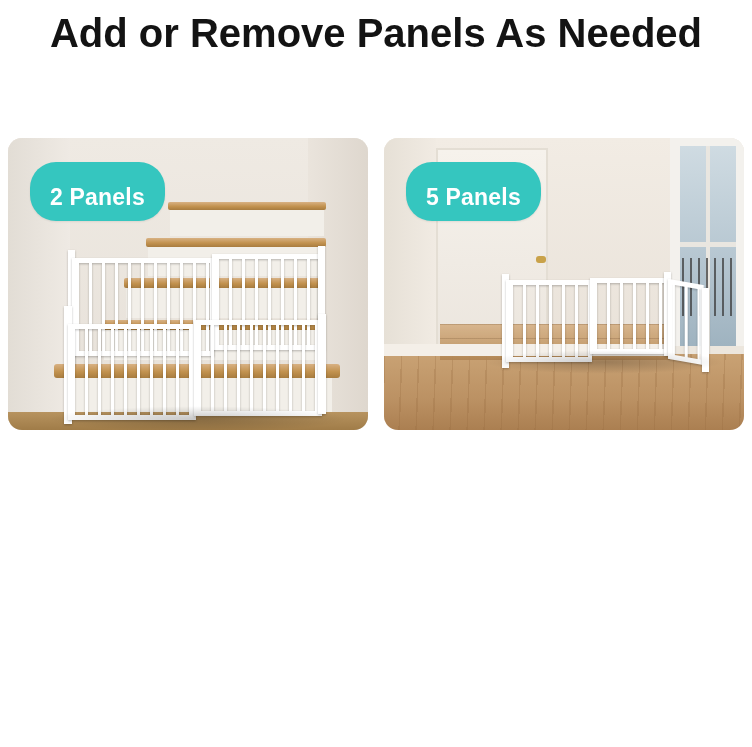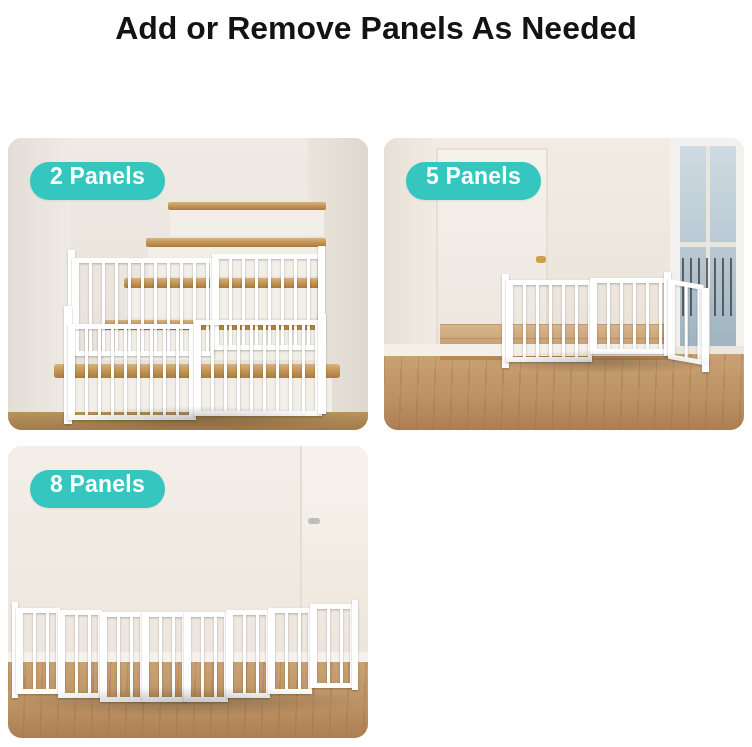--- a/index.html
+++ b/index.html
@@ -31,21 +31,21 @@
   .title {
     font-size: 50px;
     font-weight: bold;
     letter-spacing: 0.5px;
     color: #111111;
     line-height: 1.12;
     margin: 0;
     white-space: nowrap;
   }
   .subtitle {
-    font-size: 32px;
+    font-size: 40px;
     font-weight: bold;
     color: #131313;
     line-height: 1.15;
     margin-top: 6px;
     white-space: nowrap;
   }
 
   
   .grid {
     position: absolute;
@@ -64,21 +64,21 @@
   }
 
   
   .badge {
     position: absolute;
     left: 22px; top: 24px;
     background: #35c6bf;
     color: #ffffff;
     font-size: 23px;
     font-weight: bold;
-    padding: 1px 20px 10px 20px;
+    padding: 22px 20px 10px 20px;
     border-radius: 26px;
     letter-spacing: 0.2px;
     z-index: 40;
     white-space: nowrap;
     box-shadow: 0 1px 2px rgba(0,0,0,0.08);
   }
 
   
   .scene { position: absolute; inset: 0; }
 
@@ -242,40 +242,15 @@
         <div class="post" style="left:280px;top:134px;width:7px;height:84px;"></div>
         <div class="gate" style="left:284px;top:144px;width:36px;height:80px;transform:skewY(10deg);"></div>
         <div class="post" style="left:318px;top:150px;width:7px;height:84px;"></div>
 
         <div class="shadow-soft" style="left:100px;top:212px;width:240px;height:24px;"></div>
       </div>
       <div class="badge">5 Panels</div>
     </div>
 
 
-    <div class="card">
-      <div class="scene">
-        <div class="wall" style="left:0;top:0;width:360px;height:216px;background:linear-gradient(180deg,#f3eee7 0%,#ece6de 100%);"></div>
-
-        <div class="wall" style="left:292px;top:0;width:68px;height:216px;background:linear-gradient(180deg,#f7f3ec 0%,#ece5dc 100%);border-left:2px solid #e3ddd3;"></div>
-        <div class="wall" style="left:300px;top:72px;width:12px;height:6px;background:#bdbdbd;border-radius:3px;"></div>
-
-        <div class="wall" style="left:0;top:206px;width:360px;height:12px;background:#f6f2eb;"></div>
-        <div class="wood" style="left:0;top:216px;width:360px;height:76px;"></div>
-
-        <div class="post" style="left:4px;top:156px;width:6px;height:96px;"></div>
-        <div class="gate" style="left:8px;top:162px;width:44px;height:86px;"></div>
-        <div class="gate" style="left:50px;top:164px;width:44px;height:88px;"></div>
-        <div class="gate" style="left:92px;top:166px;width:44px;height:90px;"></div>
-        <div class="gate" style="left:134px;top:166px;width:44px;height:90px;"></div>
-        <div class="gate" style="left:176px;top:166px;width:44px;height:90px;"></div>
-        <div class="gate" style="left:218px;top:164px;width:44px;height:88px;"></div>
-        <div class="gate" style="left:260px;top:162px;width:44px;height:86px;"></div>
-        <div class="gate" style="left:302px;top:158px;width:44px;height:84px;"></div>
-        <div class="post" style="left:344px;top:154px;width:6px;height:90px;"></div>
-
-        <div class="shadow-soft" style="left:0;top:240px;width:360px;height:30px;"></div>
-      </div>
-      <div class="badge">8 Panels</div>
-    </div>
 
   </div>
 </div>
 
 </body></html>

